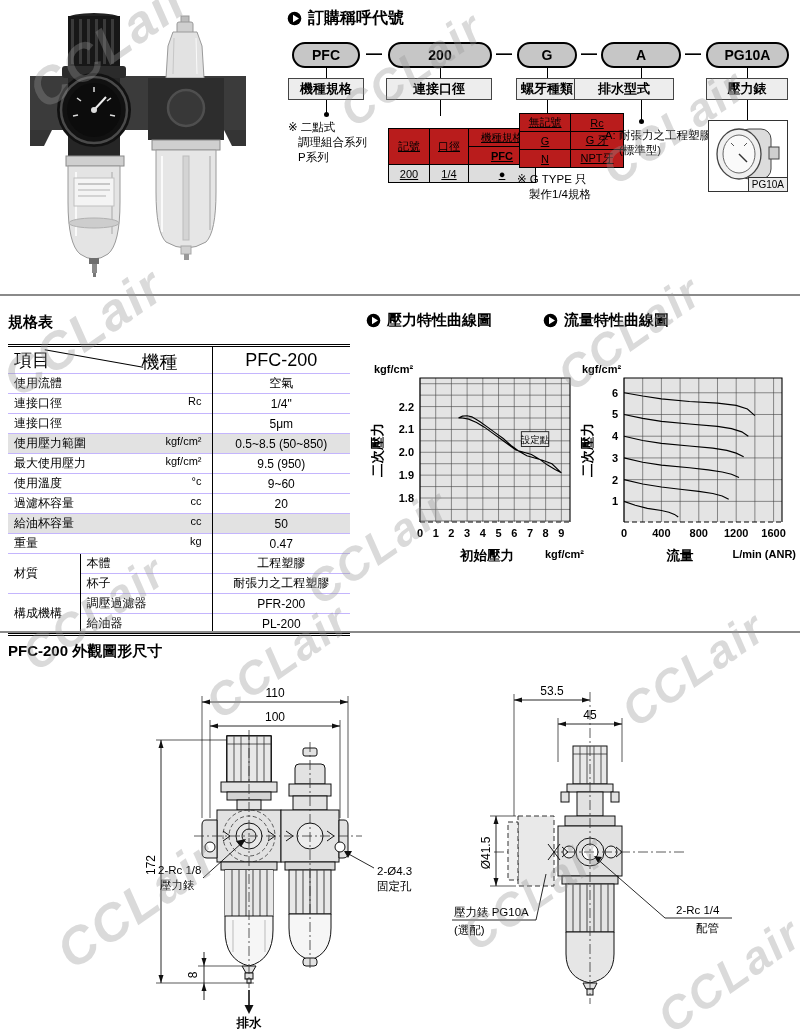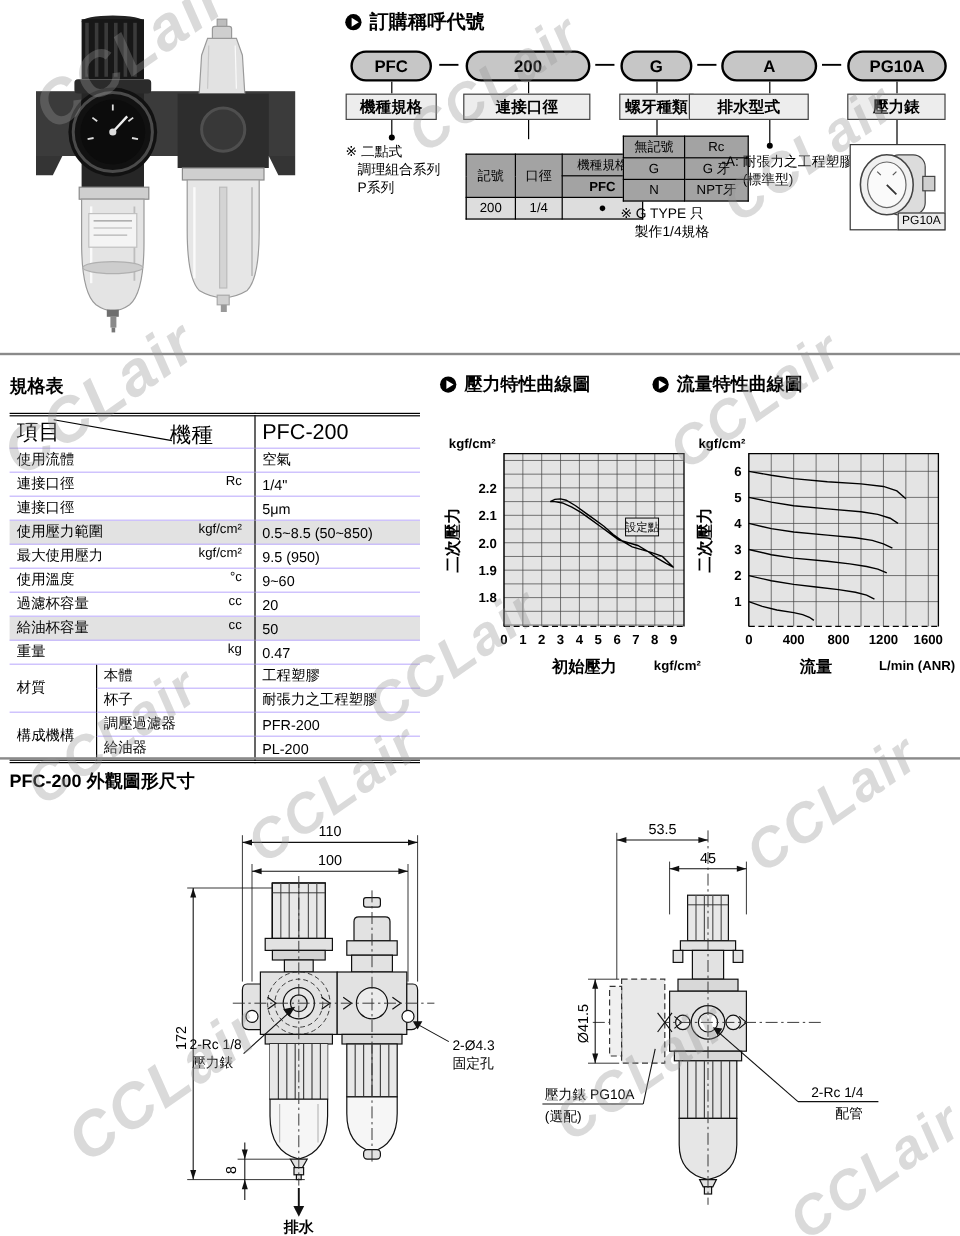--- a/index.html
+++ b/index.html
@@ -13,38 +13,38 @@
   .bullet{width:15px;height:15px;}
   
   .pill{box-sizing:border-box;height:26px;border:2px solid #000;border-radius:14px;background:#c6c6c6;
         text-align:center;font-weight:bold;font-size:14px;line-height:23px;z-index:2;}
   .pdash{font-weight:bold;font-size:16px;z-index:2;}
   .lbox{box-sizing:border-box;height:22px;border:1px solid #444;background:#ededed;text-align:center;
         font-weight:bold;font-size:13px;line-height:20px;z-index:2;}
   .vline{width:1px;background:#000;z-index:2;}
   .dot{width:5px;height:5px;border-radius:50%;background:#000;z-index:2;}
   .note{font-size:11.5px;line-height:15px;z-index:2;}
-  table.mini{border-collapse:collapse;z-index:2;position:absolute;background:#a3a3a3;}
+  table.mini{border-collapse:collapse;z-index:2;position:absolute;background:#b91c1c;text-decoration:underline;}
   table.mini td{border:1px solid #000;font-size:11px;text-align:center;padding:1px 3px;height:15px;}
   table.mini td.b{font-weight:bold;}
   table.mini tr.shade td{background:#ddd;}
   .gbox{box-sizing:border-box;border:1px solid #333;background:#fff;z-index:2;}
   .gtag{position:absolute;right:-1px;bottom:-1px;border:1px solid #333;background:#ececec;
         font-size:10px;padding:0 3px;line-height:13px;}
   .tagbox{display:inline-block;border:1px solid #333;background:#f2f2f2;font-size:11px;
           padding:0 4px;line-height:14px;}
   .divider{position:absolute;left:0;width:800px;height:2px;background:#8a8a8a;z-index:2;}
   
   table.spec{border-collapse:collapse;width:342px;border-top:3px double #000;border-bottom:3px double #000;z-index:2;position:absolute;background:transparent;}
   table.spec th,table.spec td{border-top:1px solid #c4b5fd;font-size:12px;padding:1px 6px;height:17px;font-weight:normal;}
   table.spec thead th{font-size:18px;font-weight:normal;height:21px;border-top:none;}
   .th-item{position:relative;text-align:left;padding-left:16px;}
   .th-item .hm{position:absolute;right:34px;top:3px;}
   .diag{position:absolute;left:36px;top:11px;width:100px;height:1px;background:#000;transform:rotate(10deg);}
-  table.spec td.val,table.spec th.h2{border-left:1px solid #000;text-align:left;}
+  table.spec td.val,table.spec th.h2{border-left:1px solid #000;text-align:center;}
   table.spec td.slbl{border-left:1px solid #000;}
   table.spec tr.shaded td{background:#e2e2e2;}
   table.spec .unit{float:right;font-size:11px;padding-right:4px;}
   
   svg text{font-family:"Liberation Sans","DejaVu Sans",sans-serif;fill:#000;}
   .tick{font-size:11px;font-weight:bold;}
   .axis-lab{font-size:13.5px;font-weight:bold;}
   .unit-lab{font-size:11px;font-weight:bold;}
   .anno{font-size:9.5px;}
   .fillg{fill:#e2e2e2;stroke:#111;stroke-width:1;}

